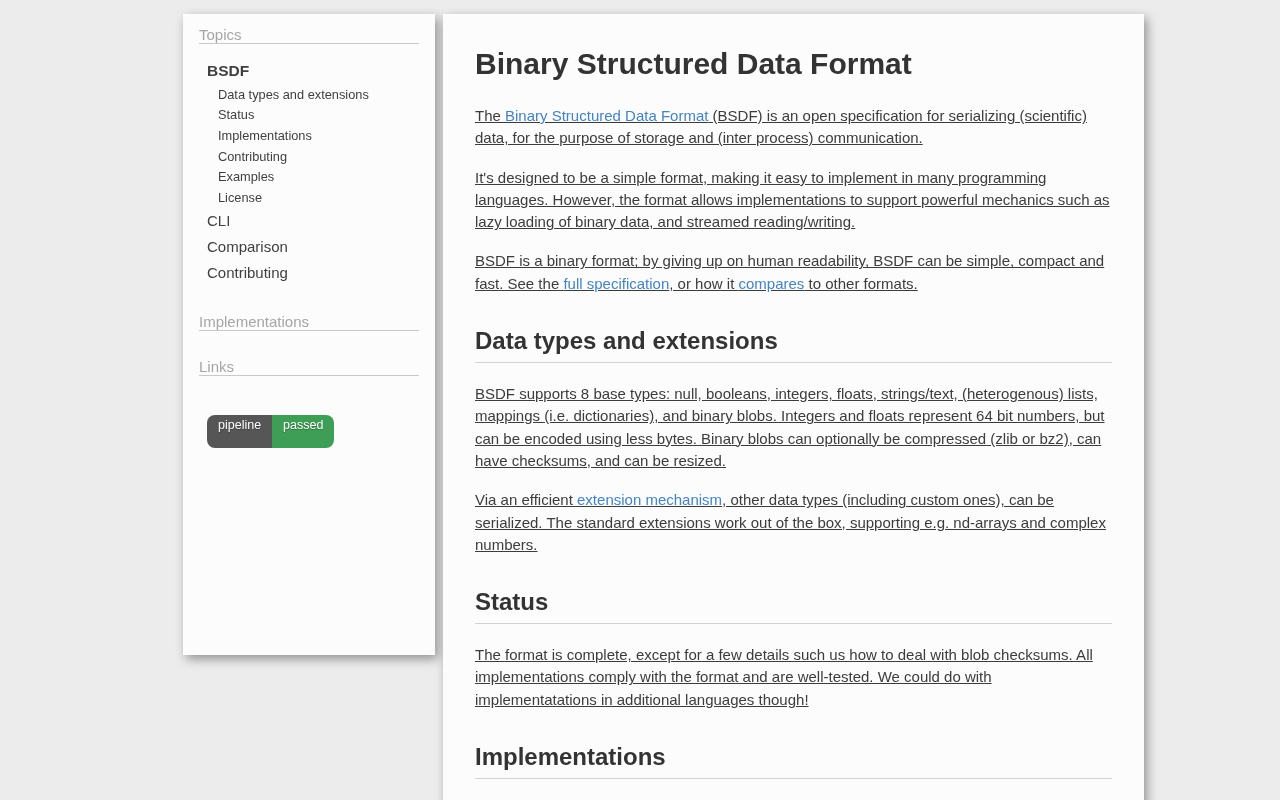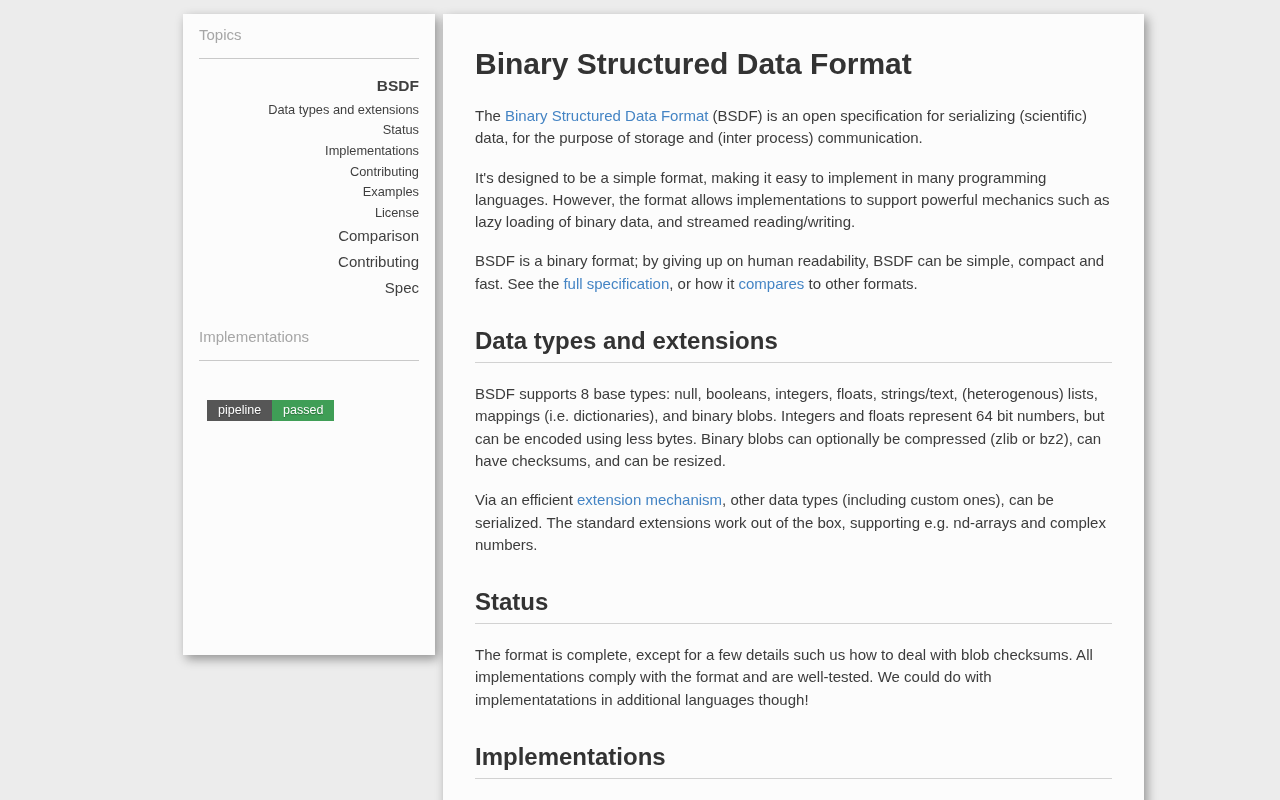--- a/index.html
+++ b/index.html
@@ -27,49 +27,48 @@
     left: 183px;
     width: 252px;
     height: 641px;
     padding: 12px 16px;
   }
   .side-header {
     font-size: 15px;
     font-weight: 400;
     color: #a6a6a6;
     border-bottom: 1px solid #c9c9c9;
-    padding-bottom: 15px;
+    padding-bottom: 0;
     margin: 0 0 13px 0;
   }
   .side-header.spaced { margin-top: 27px; }
   .nav-list {
     list-style: none;
     margin: 0;
     padding: 0 0 0 8px;
-    text-align: right;
   }
   .nav-list li {
     color: #3f3f3f;
     cursor: pointer;
   }
   .nav-list li.main { font-size: 15px; padding: 4.5px 0; }
   .nav-list li.bold { font-size: 15.5px; font-weight: 700; padding: 5px 0 4px; }
   .nav-list li.sub  { font-size: 12.8px; padding: 2.8px 0 2.8px 11px; }
   .badge {
     display: inline-flex;
     margin: 26px 0 0 8px;
-    border-radius: 0;
+    border-radius: 8px;
     overflow: hidden;
     font-size: 12.5px;
     color: #fff;
     cursor: pointer;
     text-shadow: 0 1px 1px rgba(0,0,0,0.3);
   }
   .badge .label  { background: var(--badge-label-bg);  padding: 3px 11px 4px; }
-  .badge .status { background: var(--badge-status-bg); padding: 3px 11px 4px; }
+  .badge .status { background: var(--badge-status-bg); padding: 3px 11px 16px; }
   
   .content {
     left: 443px;
     width: 701px;
     height: 1150px;
     padding: 33px 32px 40px;
   }
   .content h1 {
     font-size: 30px;
     font-weight: 700;
@@ -82,47 +81,49 @@
     color: #333;
     margin: 32px 0 20px 0;
     padding-bottom: 7px;
     border-bottom: 1px solid #d2d2d2;
   }
   .content p {
     font-size: 15px;
     line-height: 22.3px;
     color: #3c3c3c;
     margin: 0 0 17px 0;
+    text-decoration: underline;
   }
   a.link {
     color: var(--link);
     text-decoration: none;
     cursor: pointer;
   }
 </style>
 </head>
 <body>
 
 <aside class="panel sidebar">
   <h3 class="side-header">Topics</h3>
   <ul class="nav-list">
     <li class="bold">BSDF</li>
     <li class="sub">Data types and extensions</li>
     <li class="sub">Status</li>
     <li class="sub">Implementations</li>
     <li class="sub">Contributing</li>
     <li class="sub">Examples</li>
     <li class="sub">License</li>
+    <li class="main">CLI</li>
     <li class="main">Comparison</li>
     <li class="main">Contributing</li>
-    <li class="main">Spec</li>
   </ul>
 
   <h3 class="side-header spaced">Implementations</h3>
 
+  <h3 class="side-header spaced">Links</h3>
   <ul class="nav-list">
   </ul>
 
   <span class="badge">
     <span class="label">pipeline</span>
     <span class="status">passed</span>
   </span>
 </aside>
 
 <main class="panel content">

